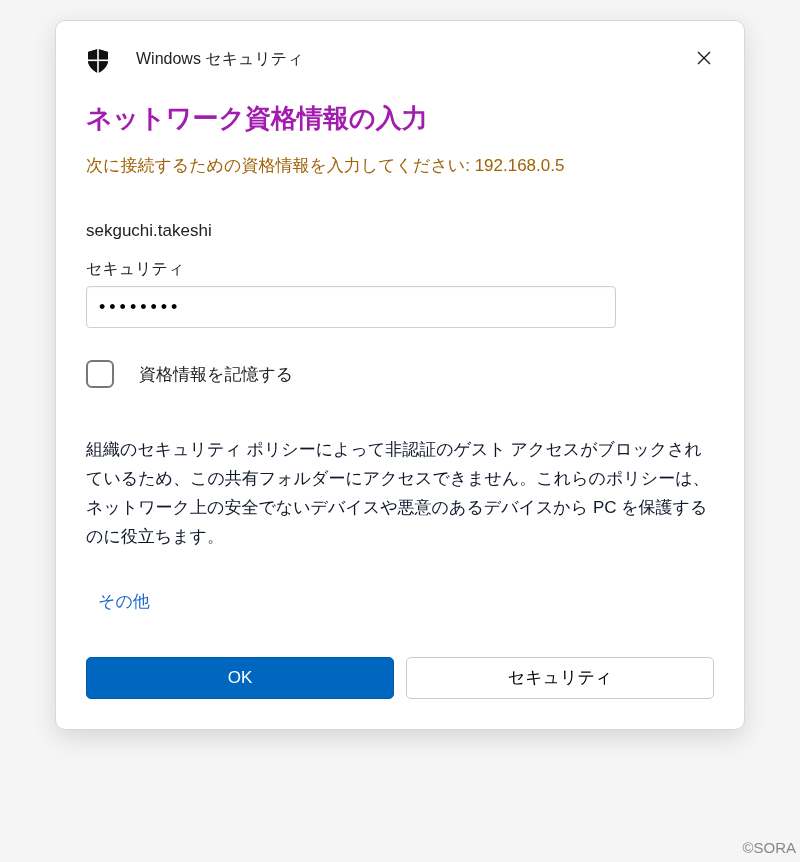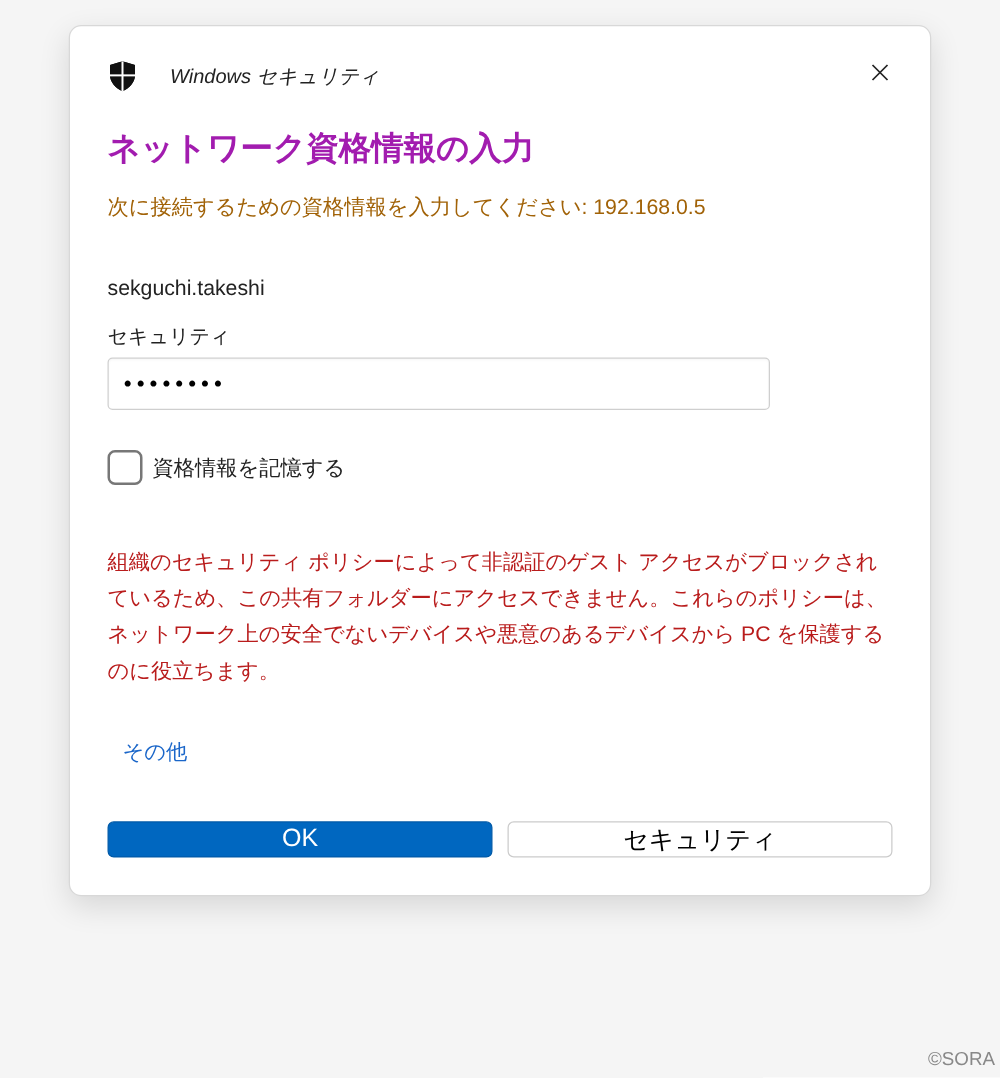--- a/index.html
+++ b/index.html
@@ -12,48 +12,48 @@
     .dialog {
       position:absolute;
       left:55px; top:20px;
       width:690px;
       background:#fff;
       border:1px solid #d8d8d8;
       border-radius:10px;
       box-shadow:0 8px 24px rgba(0,0,0,0.12);
       padding:28px 30px 30px 30px;
     }
-    .hdr { display:flex; align-items:center; gap:26px; margin-bottom:28px; position:relative;font-style:italic; }
+    .hdr { display:flex; align-items:flex-start; gap:26px; margin-bottom:28px; position:relative; }
     .hdr-icon { width:24px; height:24px; display:flex; align-items:center; justify-content:center; }
     .hdr-title { font-size:16px; color:#222; }
     .close-btn { position:absolute; right:-4px; top:-4px; width:28px; height:28px;
       display:flex; align-items:center; justify-content:center; cursor:pointer;
       border:none; background:transparent; border-radius:4px; }
     .heading { font-size:26px; font-weight:600; color:#a21caf; margin-bottom:18px; }
     .subtext { font-size:17px; color:#a16207; margin-bottom:44px; }
     .username { font-size:17px; color:#222; margin-bottom:18px;margin-top:17px; }
     .field-label { font-size:16px; color:#222; margin-bottom:6px; }
     .pw-input {
       width:530px; height:42px;
       border:1px solid #cfcfcf; border-radius:4px;
       padding:0 12px; font-size:18px; letter-spacing:4px;
       box-shadow:0 1px 2px rgba(0,0,0,0.04) inset;
     }
-    .remember-row { display:flex; align-items:center; gap:8px; margin-top:32px; }
+    .remember-row { display:flex; align-items:center; gap:25px; margin-top:32px; }
     .chk {
       width:28px; height:28px; border:2px solid #777; border-radius:6px;
       background:#fff; cursor:pointer; appearance:none;
     }
     .remember-label { font-size:17px; color:#222; }
-    .error-msg { color:#b91c1c; font-size:17px; line-height:1.7; margin-top:48px; }
+    .error-msg { color:#0f172a; font-size:17px; line-height:1.7; margin-top:48px; }
     .more-link { color:#1a66c9; font-size:17px; margin-top:38px; margin-left:12px;
       cursor:pointer; display:inline-block; }
     .btn-row { display:flex; gap:12px; margin-top:44px; }
     .btn {
-      flex:1; height:29px; border-radius:5px; font-size:20px;
+      flex:1; height:42px; border-radius:5px; font-size:17px;
       cursor:pointer; border:1px solid #ccc; background:#fff;
     }
     .btn-primary { background:#0067c0; color:#fff; border:1px solid #005aa8; }
     .watermark { position:absolute; right:4px; bottom:6px; font-size:15px;
       color:#888; font-family:Arial,sans-serif; }
   </style>
 </head>
 <body>
 
 <div class="dialog">

